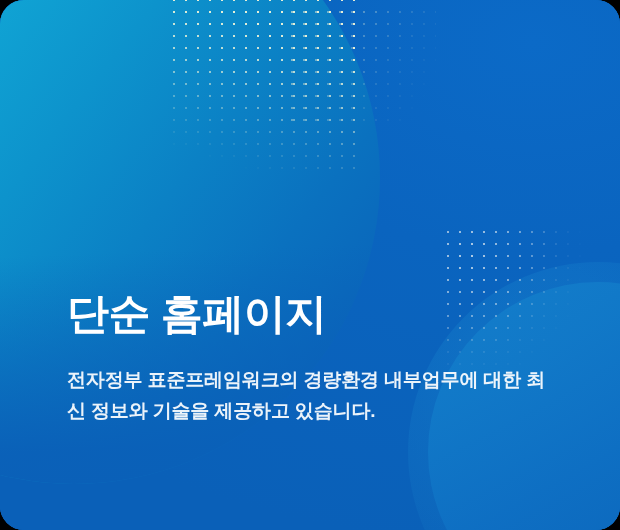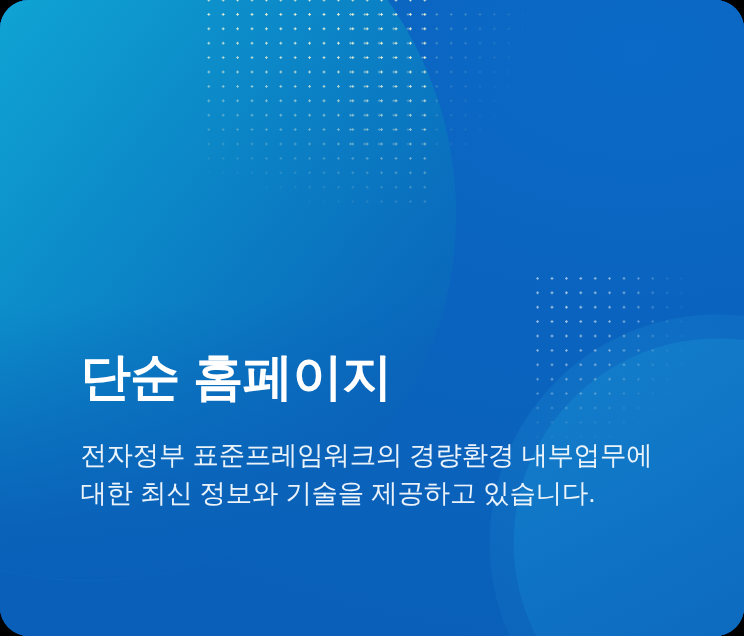--- a/index.html
+++ b/index.html
@@ -155,23 +155,23 @@
     font-size: 42px;
     line-height: 1.22;
     font-weight: 700;
     letter-spacing: -0.6px;
     color: #ffffff;
     white-space: nowrap;
   }
   .hero-subtitle {
     margin: 0;
     padding-top: 25px;
-    font-size: 22px;
+    font-size: 19px;
     line-height: 31px;
-    font-weight: 400;
+    font-weight: 700;
     color: rgba(255,255,255,0.92);
     max-width: 494px;
     letter-spacing: -0.15px;
   }
 </style>
 </head>
 <body>
 
 <div class="hero-banner">
 

